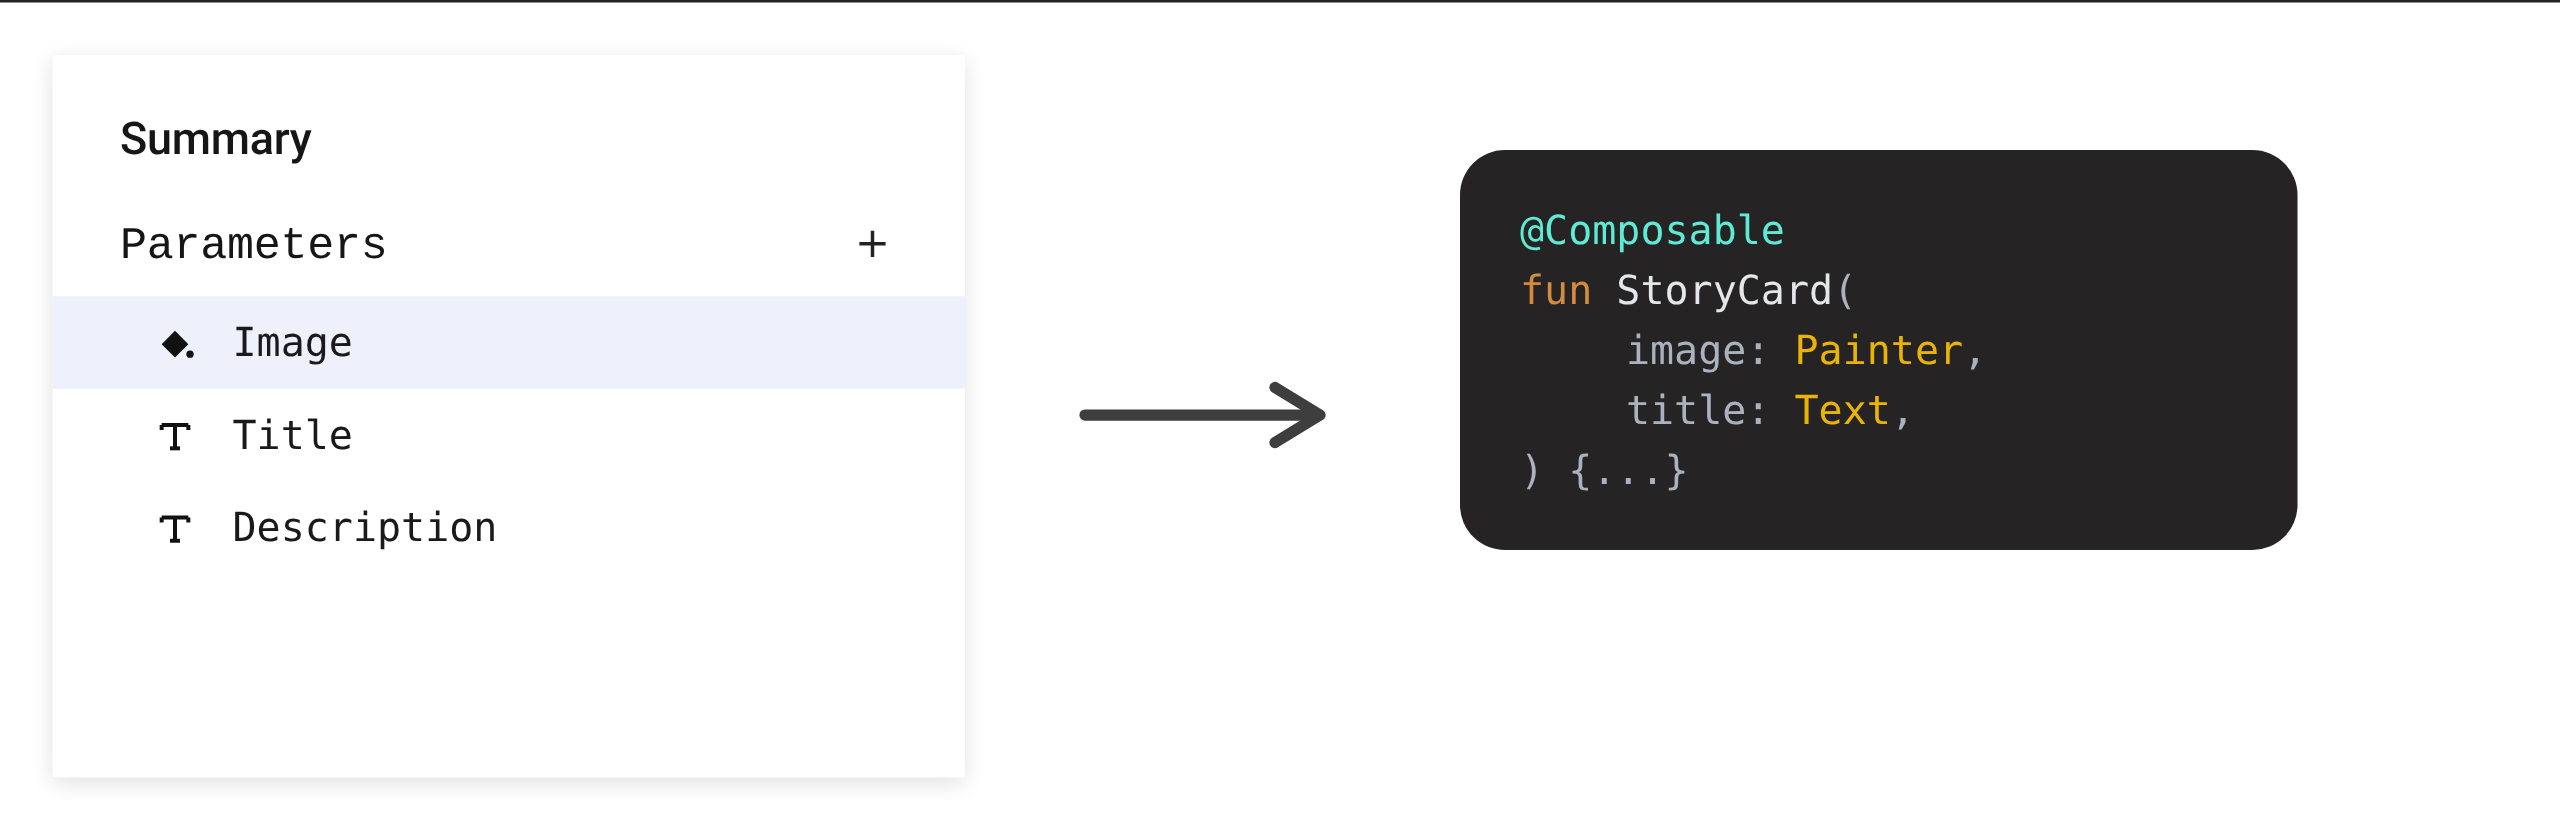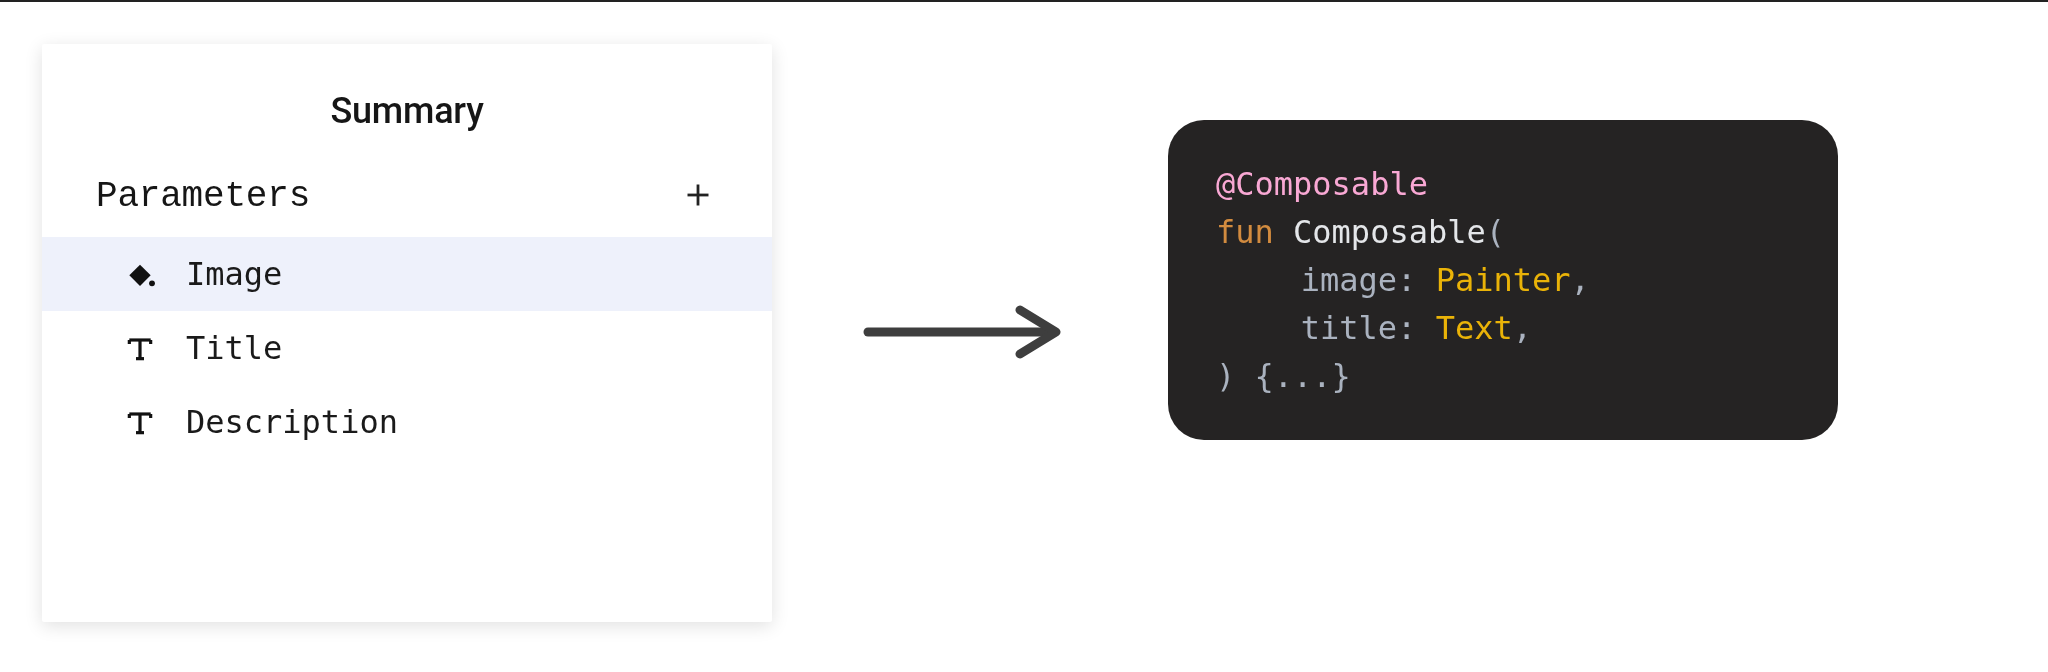--- a/index.html
+++ b/index.html
@@ -8,21 +8,21 @@
 
   
   .panel {
     position: absolute;
     left: 42px; top: 42px;
     width: 730px; height: 578px;
     background: #fff;
     box-shadow: 0 4px 18px rgba(0,0,0,0.12);
     border-radius: 2px;
   }
-  .panel-inner { padding-top: 46px; text-align: center; }
+  .panel-inner { padding-top: 46px; }
   .panel-heading {
     font-size: 36px; font-weight: 500; color:#161616;
     padding: 0 54px 32px 54px;
     letter-spacing: -0.2px;
   }
   .section-row {
     display:flex; align-items:center; justify-content:space-between;
     padding: 12px 54px 20px 54px;
   }
   .section-title { font-size: 36px; font-weight: 500; color:#161616; letter-spacing:-0.2px;font-family:Liberation Mono, monospace; }
@@ -48,21 +48,21 @@
 
   
   .code-block {
     position:absolute; left:1168px; top:118px; width:670px;
     background:#252323; border-radius:36px;
     padding: 40px 48px 40px 48px;
     font-family: ui-monospace, "SF Mono", Menlo, Consolas, monospace;
     font-size: 32px; line-height: 1.5;
     color:#aab2bf;
   }
-  .tok-ann { color:#f9a8d4; }
+  .tok-ann { color:#5eead4; }
   .tok-kw  { color:#d28b3f; }
   .tok-fn  { color:#e4e6e9; }
   .tok-id  { color:#aab2bf; }
   .tok-ty  { color:#eab308; }
   .tok-pn  { color:#aab2bf; }
   .indent2 { padding-left: 4.4ch; }
 </style>
 </head>
 <body>
 
@@ -129,21 +129,21 @@
   <div class="arrow-box">
     <svg viewBox="0 0 210 60" fill="none" stroke-width="9" stroke-linecap="round" stroke-linejoin="round">
       <line x1="8" y1="30" x2="190" y2="30"></line>
       <polyline points="160,8 196,30 160,52"></polyline>
     </svg>
   </div>
 
   <div class="code-block">
     <div><span class="tok-ann">@Composable</span></div>
     <div>
-      <span class="tok-kw">fun</span><span> </span><span class="tok-fn">Composable</span><span class="tok-pn">(</span>
+      <span class="tok-kw">fun</span><span> </span><span class="tok-fn">StoryCard</span><span class="tok-pn">(</span>
     </div>
     <div class="indent2">
       <span class="tok-id">image</span><span class="tok-pn">: </span><span class="tok-ty">Painter</span><span class="tok-pn">,</span>
     </div>
     <div class="indent2">
       <span class="tok-id">title</span><span class="tok-pn">: </span><span class="tok-ty">Text</span><span class="tok-pn">,</span>
     </div>
     <div><span class="tok-pn">) {...}</span></div>
   </div>
 

